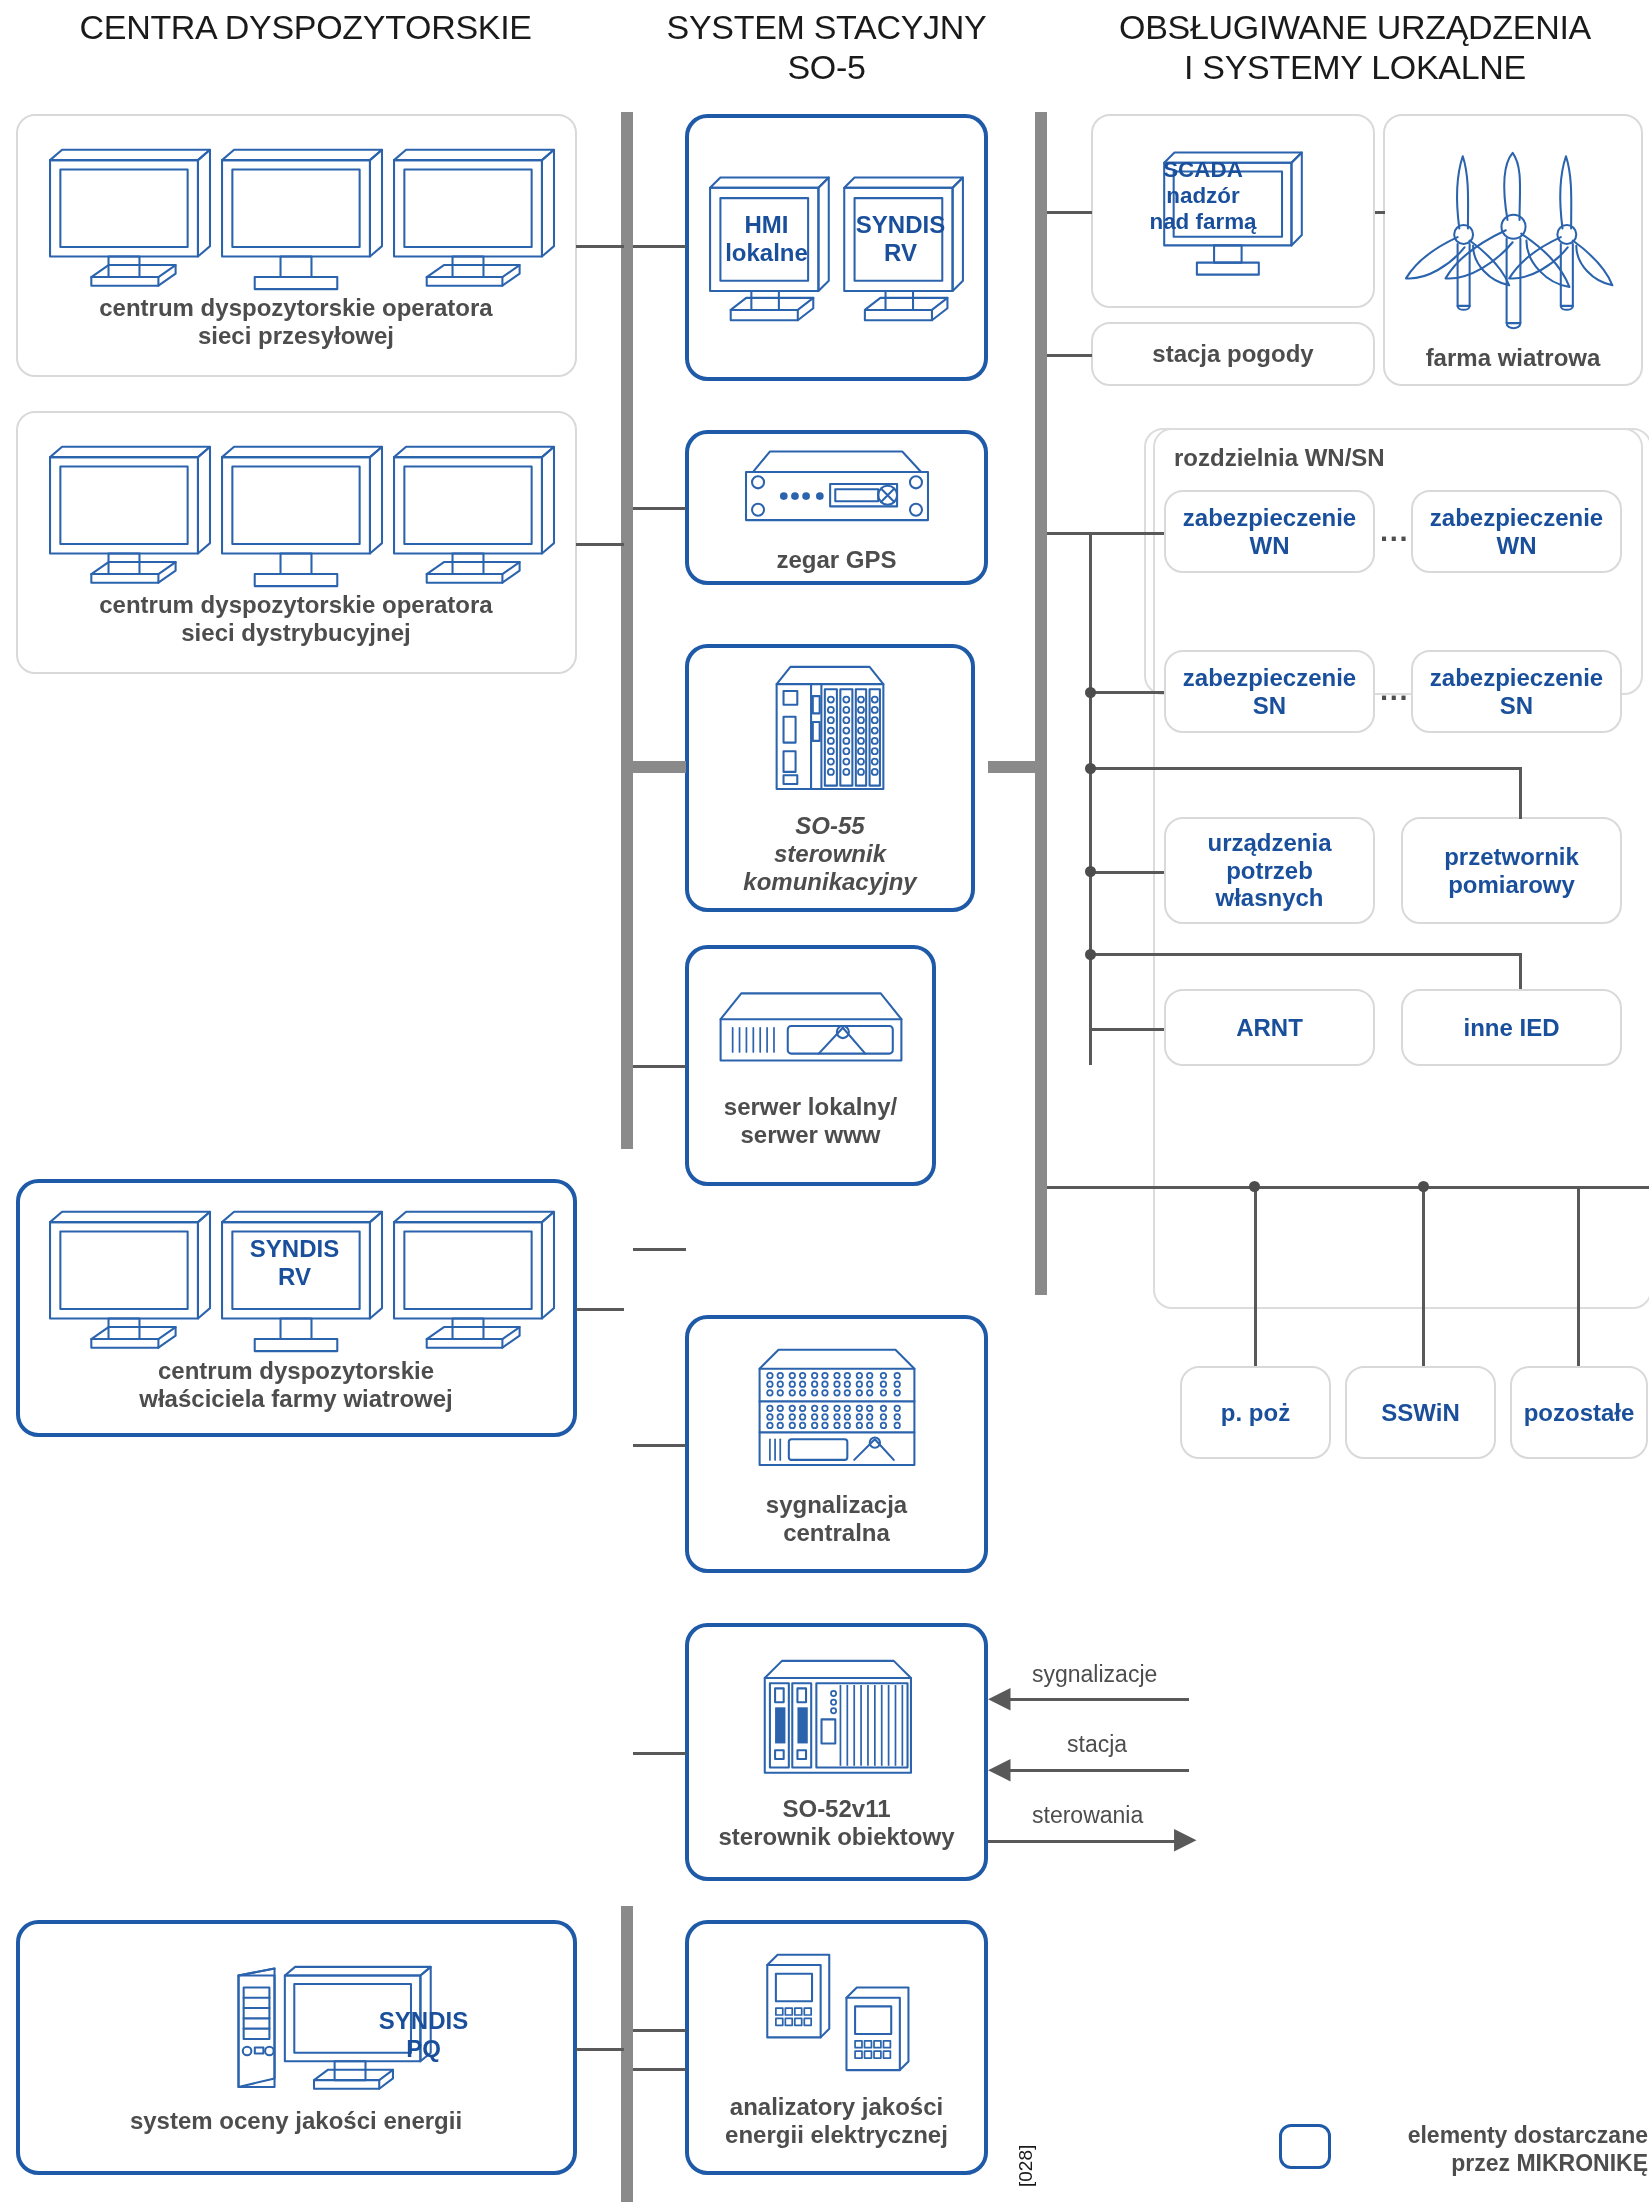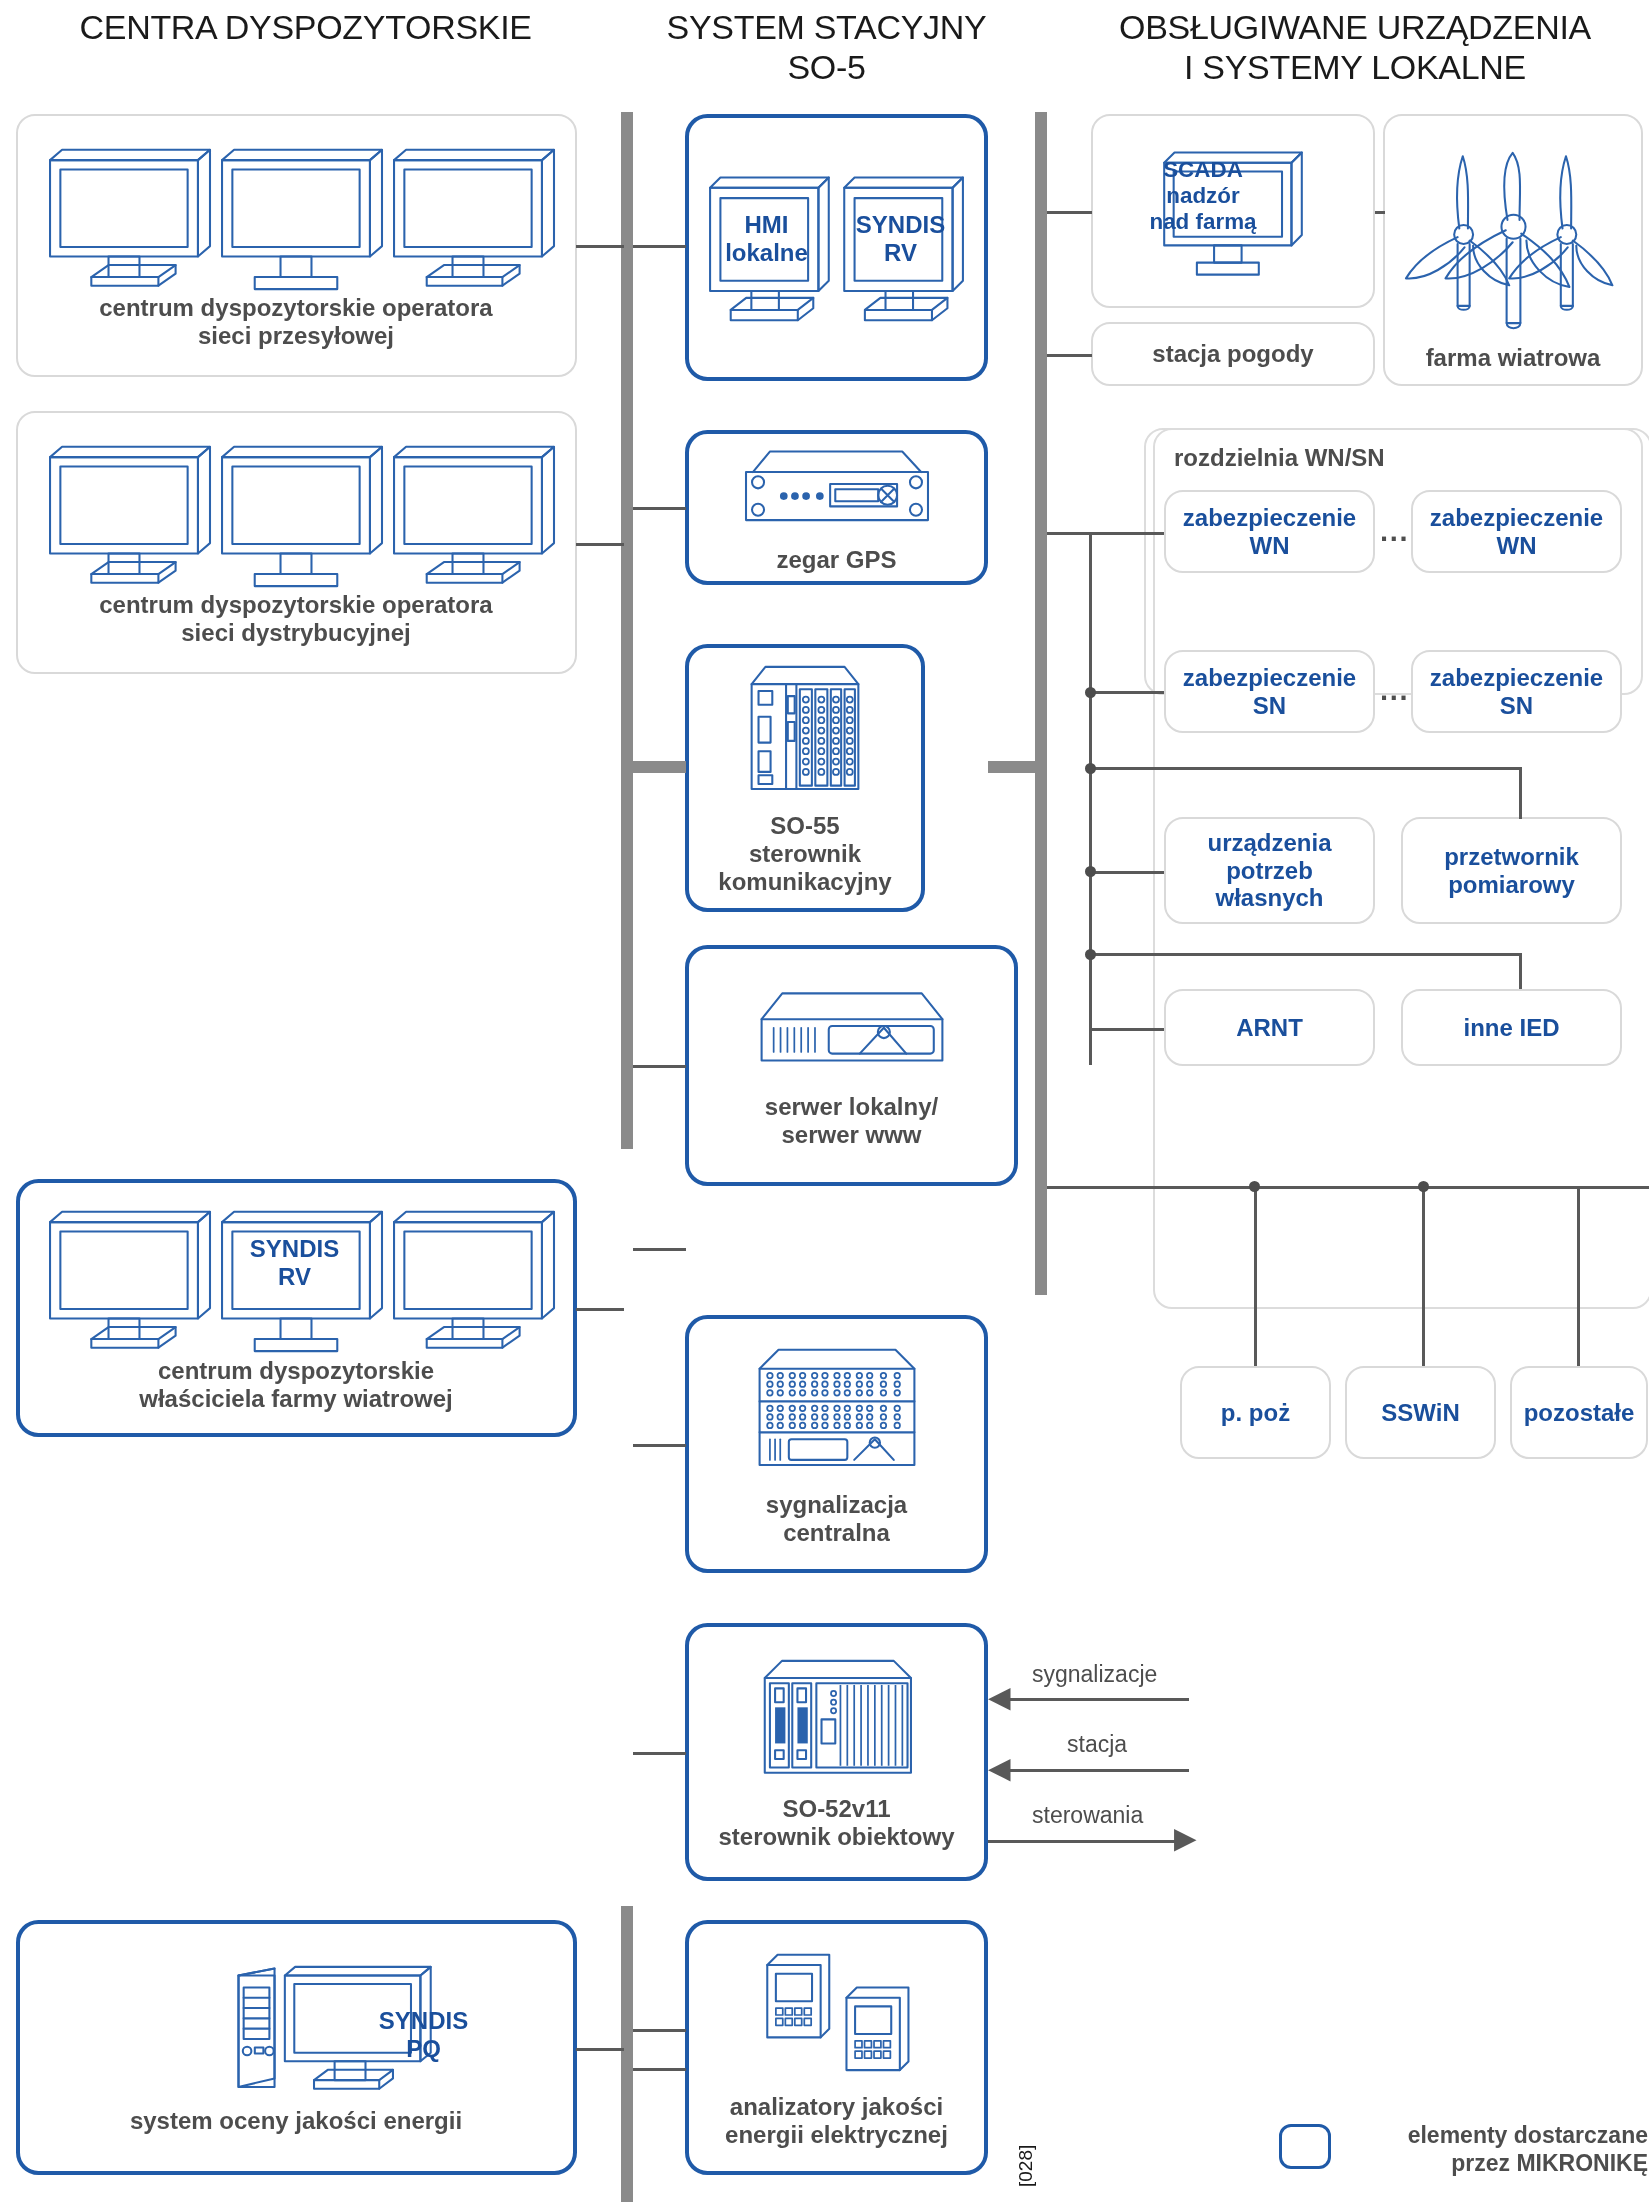--- a/index.html
+++ b/index.html
@@ -269,21 +269,21 @@
       <g class="fillblue">
         <circle cx="58" cy="64" r="4.5"></circle>
           <circle cx="71" cy="64" r="4.5"></circle>
         <circle cx="84" cy="64" r="4.5"></circle>
           <circle cx="100" cy="64" r="4.5"></circle>
       </g>
     </svg>
     <div class="lbl-grey" style="margin-top:12px;">zegar GPS</div>
   </div>
 
-  <div class="box mk" style="left:685px; top:644px; width:240px; height:268px;">
+  <div class="box mk" style="left:685px; top:644px; width:290px; height:268px;font-style:italic;">
     <svg width="138" height="142" viewBox="0 0 160 165">
       <g class="stroke">
         <path d="M18 28 L34 8 L126 8 L142 28"></path>
         <rect x="18" y="28" width="124" height="122"></rect>
         <line x1="58" y1="28" x2="58" y2="150"></line>
         <line x1="70" y1="28" x2="70" y2="150"></line>
         <rect x="26" y="36" width="16" height="16"></rect>
         <rect x="26" y="66" width="14" height="30"></rect>
         <rect x="26" y="106" width="14" height="24"></rect>
         <rect x="26" y="134" width="16" height="10"></rect>
@@ -327,21 +327,21 @@
           <circle cx="132" cy="106" r="3.5"></circle>
         <circle cx="132" cy="118" r="3.5"></circle>
           <circle cx="132" cy="130" r="3.5"></circle>
       </g>
     </svg>
     <div class="lbl-grey" style="margin-top:10.3px; white-space:pre-line;">SO-55
 sterownik
 komunikacyjny</div>
   </div>
 
-  <div class="box mk" style="left:685px; top:945px; width:333px; height:241px;">
+  <div class="box mk" style="left:685px; top:945px; width:251px; height:241px;">
     <svg width="198" height="93" viewBox="0 0 230 108">
       <g class="stroke">
         <path d="M10 42 L34 12 L196 12 L220 42"></path>
         <rect x="10" y="42" width="210" height="48"></rect>
         <g class="stroke-t">
           <line x1="24" y1="52" x2="24" y2="80"></line>
             <line x1="32" y1="52" x2="32" y2="80"></line>
           <line x1="40" y1="52" x2="40" y2="80"></line>
             <line x1="48" y1="52" x2="48" y2="80"></line>
           <line x1="56" y1="52" x2="56" y2="80"></line>

